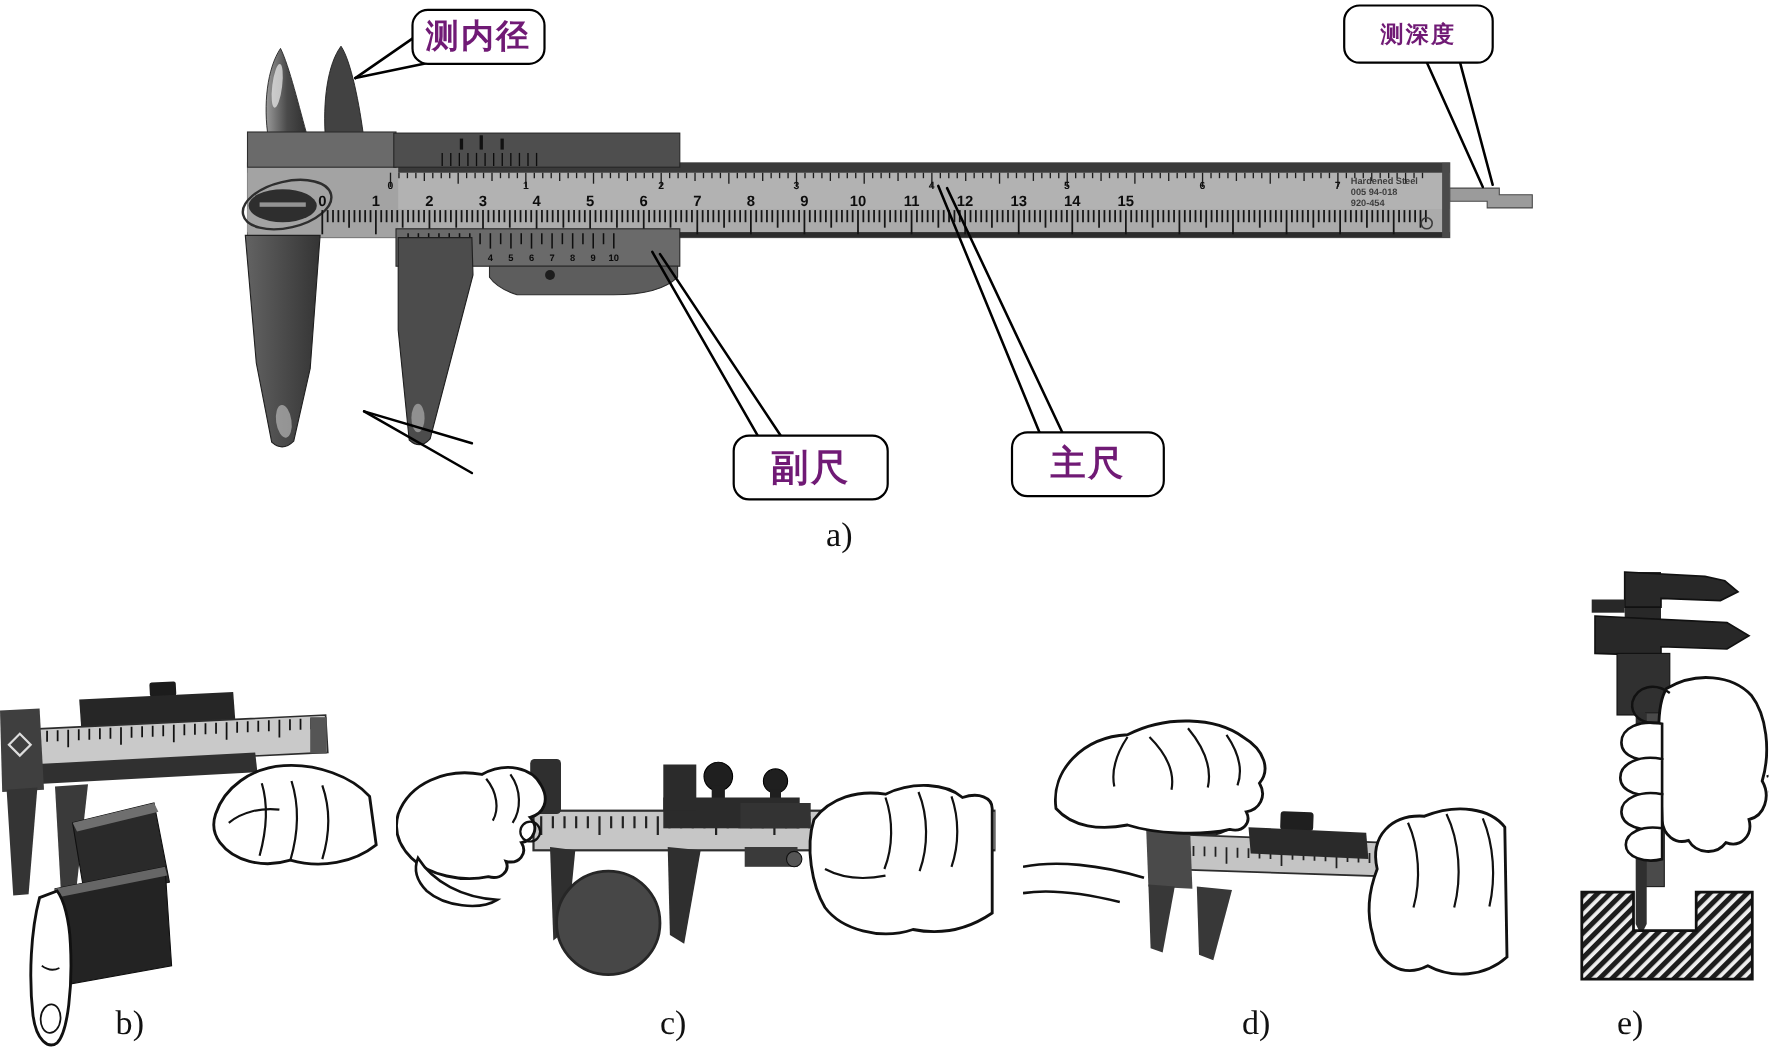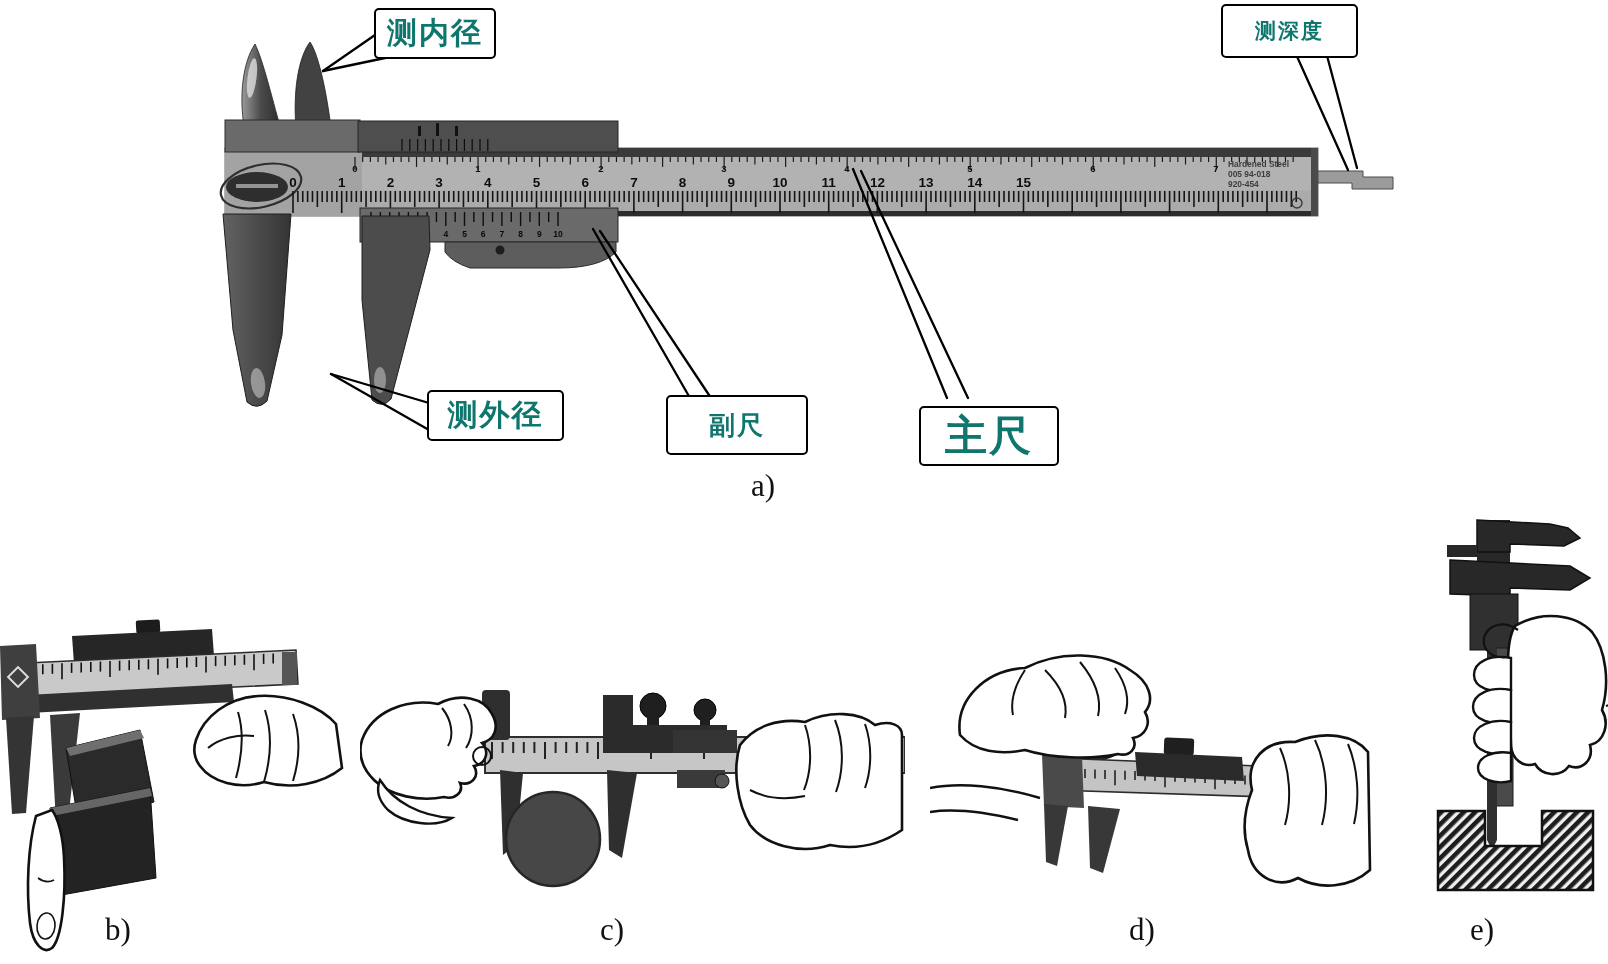--- a/index.html
+++ b/index.html
@@ -3,22 +3,22 @@
 <meta charset="utf-8">
 <style>
   html,body{margin:0;padding:0;background:#fff;}
   .stage{position:relative;width:1608px;height:964px;background:#fff;overflow:hidden;
          font-family:"Liberation Sans",sans-serif;}
   .abs{position:absolute;}
   svg{display:block;}
   svg text{font-family:"Liberation Sans",sans-serif;}
   .callout{
     position:absolute;display:flex;align-items:center;justify-content:center;
-    background:#fff;border:2.5px solid #000;border-radius:5px;
-    font-family:"Liberation Serif","DejaVu Serif",serif;font-weight:600;color:#0f766e;
+    background:#fff;border:2.5px solid #000;border-radius:15px;
+    font-family:"Liberation Serif","DejaVu Serif",serif;font-weight:600;color:#701a75;
     letter-spacing:2px;z-index:5;
   }
   .cap{
     position:absolute;width:140px;text-align:center;
     font-family:"Liberation Serif","DejaVu Serif",serif;font-size:31px;color:#111;z-index:4;
   }
 </style>
 </head>
 <body>
 
@@ -506,23 +506,22 @@
       <line x1="429" y1="430" x2="331" y2="374"></line>
       <line x1="690" y1="398" x2="593" y2="229"></line>
       <line x1="711" y1="398" x2="600" y2="231"></line>
       <line x1="947" y1="398" x2="853" y2="169"></line>
       <line x1="968" y1="398" x2="861" y2="171"></line>
     </g>
   </svg>
 
   <div class="callout" style="left:374px;top:8px;width:118px;height:47px;font-size:30px;">测内径</div>
   <div class="callout" style="left:1221px;top:4px;width:133px;height:50px;font-size:21px;">测深度</div>
-  <div class="callout" style="left:427px;top:390px;width:133px;height:47px;font-size:30px;">测外径</div>
-  <div class="callout" style="left:666px;top:395px;width:138px;height:56px;font-size:26px;">副尺</div>
-  <div class="callout" style="left:919px;top:406px;width:136px;height:56px;font-size:42px;">主尺</div>
+  <div class="callout" style="left:666px;top:395px;width:138px;height:56px;font-size:34px;">副尺</div>
+  <div class="callout" style="left:919px;top:392px;width:136px;height:56px;font-size:32px;">主尺</div>
 
   <div class="cap" style="left:693px;top:468px;">a)</div>
 
   <svg class="abs" style="left:0;top:578px" width="346" height="382" viewBox="0 0 346 382">
 
     <rect x="136" y="42" width="24" height="13" rx="2" fill="#1c1c1c" transform="rotate(-3 148 48)"></rect>
     <polygon points="72,58 212,51 214,78 74,86" fill="#262626"></polygon>
 
     <polygon points="6,86 296,72 298,106 8,120" fill="#c9c9c9" stroke="#2c2c2c" stroke-width="1.5"></polygon>
     <g id="g-b-ticks">

